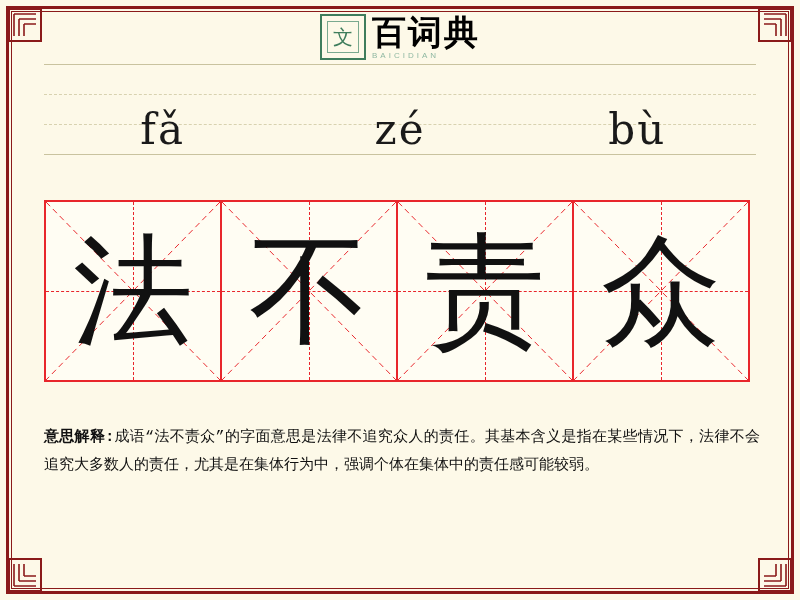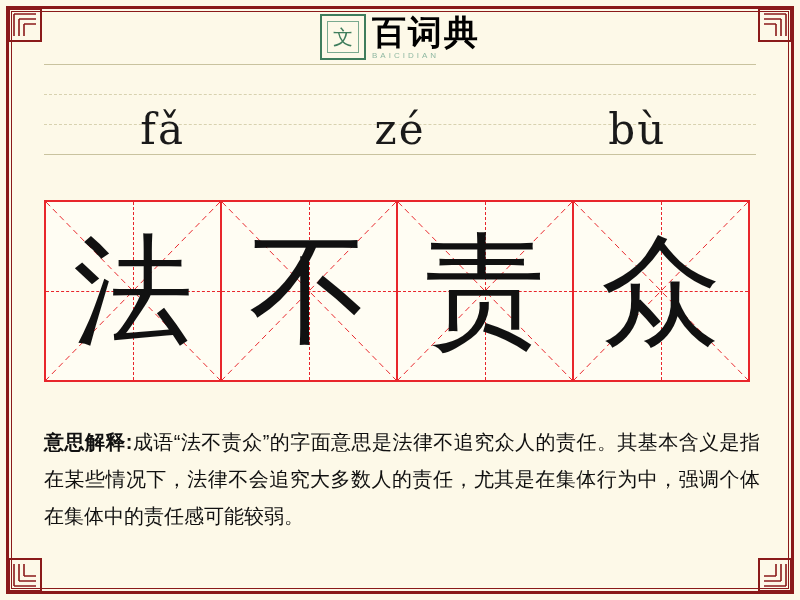--- a/index.html
+++ b/index.html
@@ -186,24 +186,24 @@
     font-family: "DejaVu Serif", serif;
     font-weight: 500;
   }
 
   
   .explain {
     position: absolute;
     left: 44px;
     top: 424px;
     width: 716px;
-    font-size: 20px;
+    font-size: 15px;
     line-height: 1.85;
     color: #111;
-    font-family: Liberation Sans, sans-serif;
+    font-family: Liberation Mono, monospace;
     text-align: justify;
   }
   .explain .label {
     font-weight: bold;
   }
 </style>
 </head>
 <body>
 
 <div class="page-border"></div>

